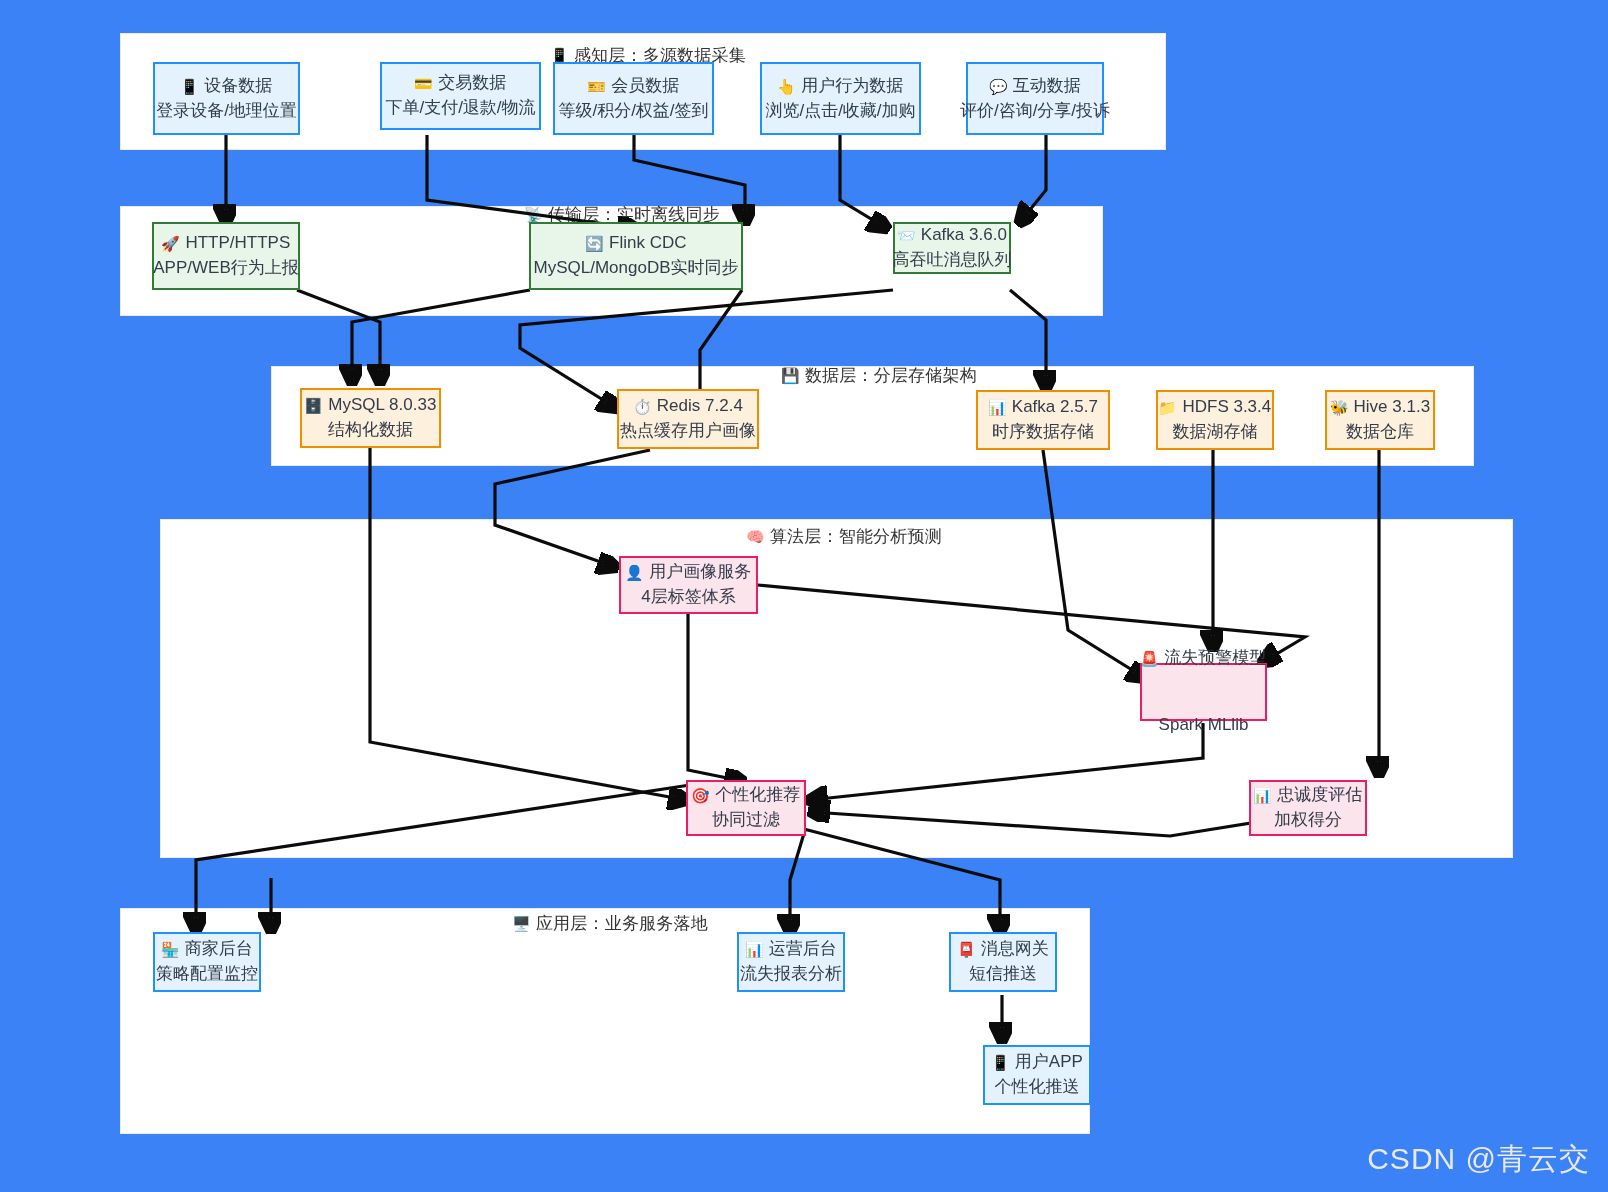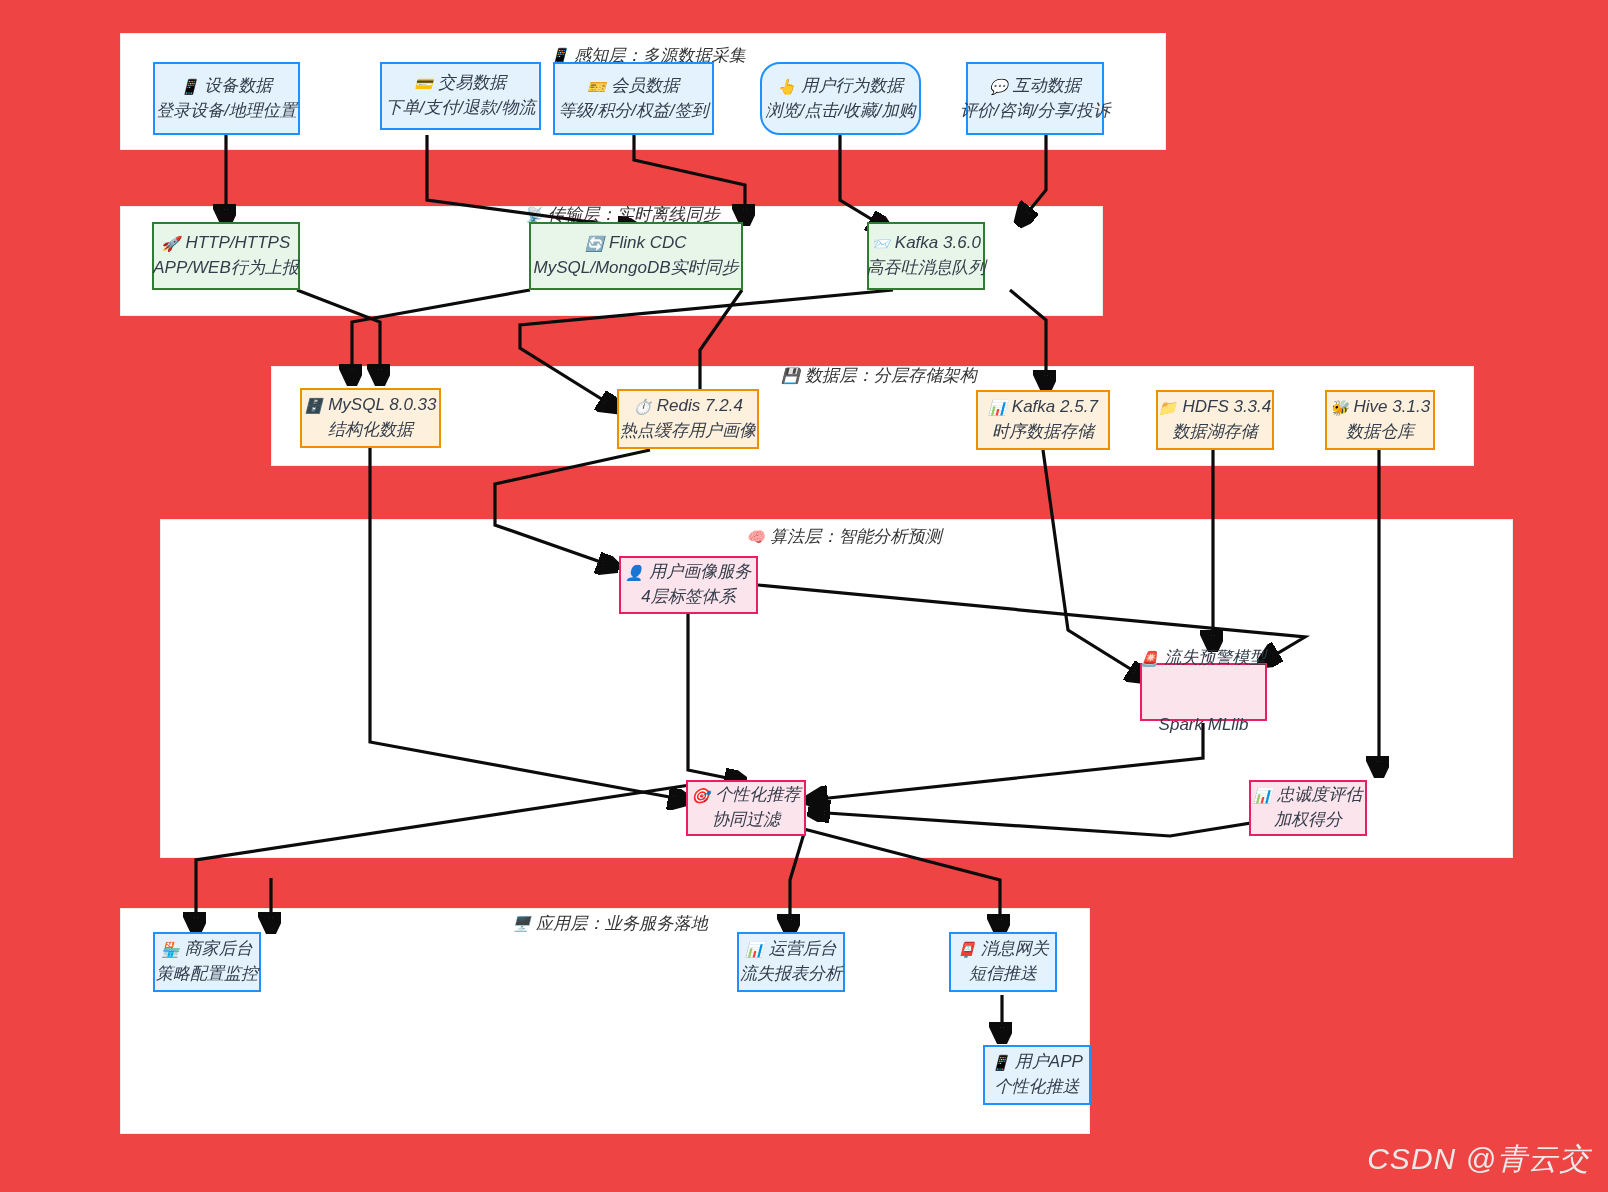--- a/index.html
+++ b/index.html
@@ -7,23 +7,22 @@
     padding: 0;
     background: #ffffff;
   }
   body {
     font-family: "Liberation Sans", "DejaVu Sans", sans-serif;
   }
   #canvas {
     position: relative;
     width: 1608px;
     height: 1192px;
-    background: #ef4444;
+    background: #3b82f6;
     overflow: hidden;
-    font-style: italic;
   }
   
   .layer {
     position: absolute;
     background: #ffffff;
     border: 1px solid #ececec;
     box-sizing: border-box;
   }
   .layer-title {
     position: absolute;
@@ -163,38 +162,38 @@
     <span class="row2">登录设备/地理位置</span>
   </div>
   <div class="node t-blue" style="left:360px; top:62px; width:161px; height:68px;margin-left:20px;">
     <span class="row1"><span class="n-icon">💳</span><span>交易数据</span></span>
     <span class="row2">下单/支付/退款/物流</span>
   </div>
   <div class="node t-blue" style="left:553px; top:62px; width:161px; height:73px;">
     <span class="row1"><span class="n-icon">🎫</span><span>会员数据</span></span>
     <span class="row2">等级/积分/权益/签到</span>
   </div>
-  <div class="node t-blue" style="left:760px; top:62px; width:161px; height:73px;border-radius:20px;">
+  <div class="node t-blue" style="left:760px; top:62px; width:161px; height:73px;">
     <span class="row1"><span class="n-icon">👆</span><span>用户行为数据</span></span>
     <span class="row2">浏览/点击/收藏/加购</span>
   </div>
   <div class="node t-blue" style="left:966px; top:62px; width:138px; height:73px;">
     <span class="row1"><span class="n-icon">💬</span><span>互动数据</span></span>
     <span class="row2">评价/咨询/分享/投诉</span>
   </div>
 
   <div class="node t-green" style="left:152px; top:222px; width:148px; height:68px;">
     <span class="row1"><span class="n-icon">🚀</span><span>HTTP/HTTPS</span></span>
     <span class="row2">APP/WEB行为上报</span>
   </div>
   <div class="node t-green" style="left:529px; top:222px; width:214px; height:68px;">
     <span class="row1"><span class="n-icon">🔄</span><span>Flink CDC</span></span>
     <span class="row2">MySQL/MongoDB实时同步</span>
   </div>
-  <div class="node t-green" style="left:867px; top:222px; width:118px; height:68px;">
+  <div class="node t-green" style="left:893px; top:222px; width:118px; height:52px;">
     <span class="row1"><span class="n-icon">📨</span><span>Kafka 3.6.0</span></span>
     <span class="row2">高吞吐消息队列</span>
   </div>
 
   <div class="node t-orange" style="left:300px; top:388px; width:141px; height:60px;">
     <span class="row1"><span class="n-icon">🗄️</span><span>MySQL 8.0.33</span></span>
     <span class="row2">结构化数据</span>
   </div>
   <div class="node t-orange" style="left:617px; top:389px; width:142px; height:60px;">
     <span class="row1"><span class="n-icon">⏱️</span><span>Redis 7.2.4</span></span>

